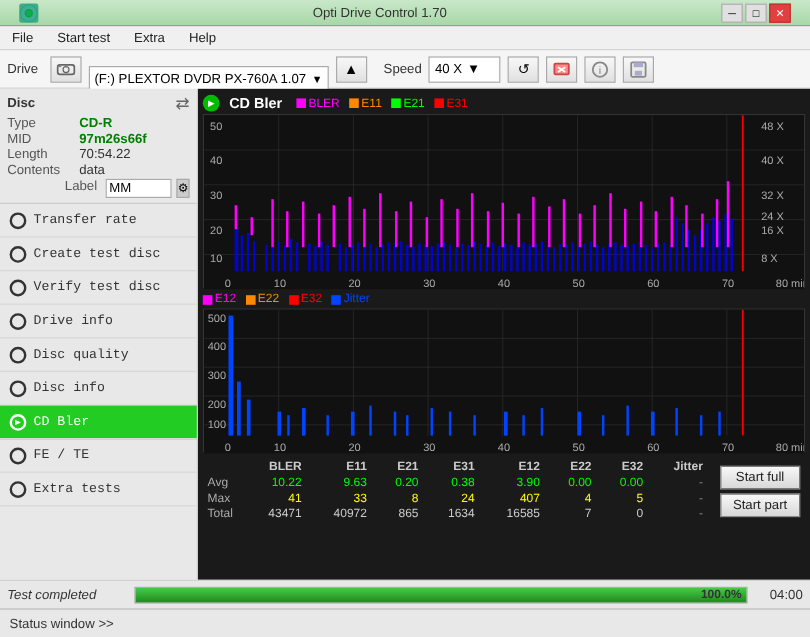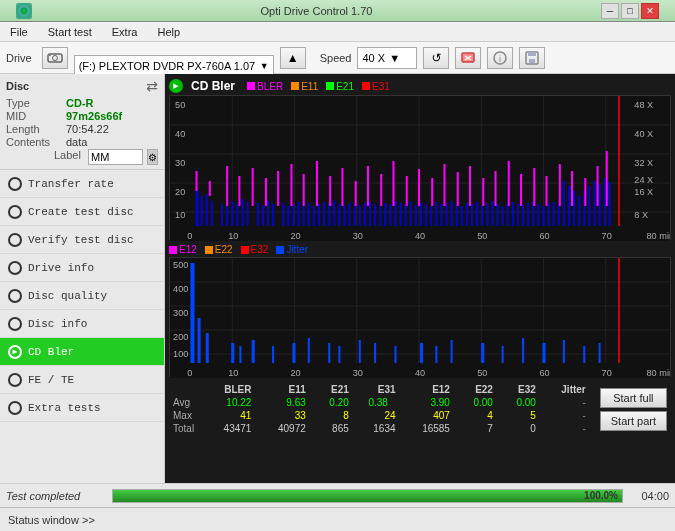--- a/index.html
+++ b/index.html
@@ -620,21 +620,21 @@
               <th style="color:#ccc;">E32</th>
               <th style="color:#ccc;">Jitter</th>
             </tr>
           </thead>
           <tbody>
             <tr>
               <td class="row-label" style="color:#aaa;">Avg</td>
               <td style="color:#00ff00;">10.22</td>
               <td style="color:#00ff00;">9.63</td>
               <td style="color:#00ff00;">0.20</td>
-              <td style="color:#00ff00;text-align:center;">0.38</td>
+              <td style="color:#00ff00;">0.38</td>
               <td style="color:#00ff00;">3.90</td>
               <td style="color:#00ff00;">0.00</td>
               <td style="color:#00ff00;">0.00</td>
               <td style="color:#888;">-</td>
             </tr>
             <tr>
               <td class="row-label" style="color:#aaa;">Max</td>
               <td style="color:#ffff00;">41</td>
               <td style="color:#ffff00;margin-top:48px;">33</td>
               <td style="color:#ffff00;">8</td>

